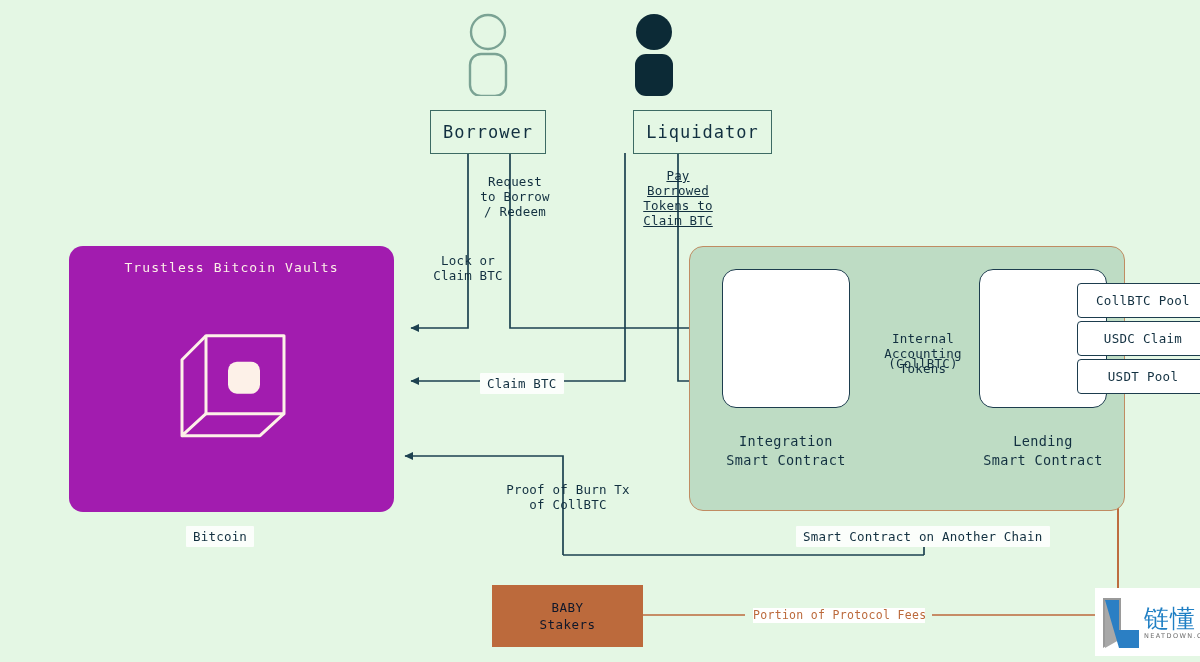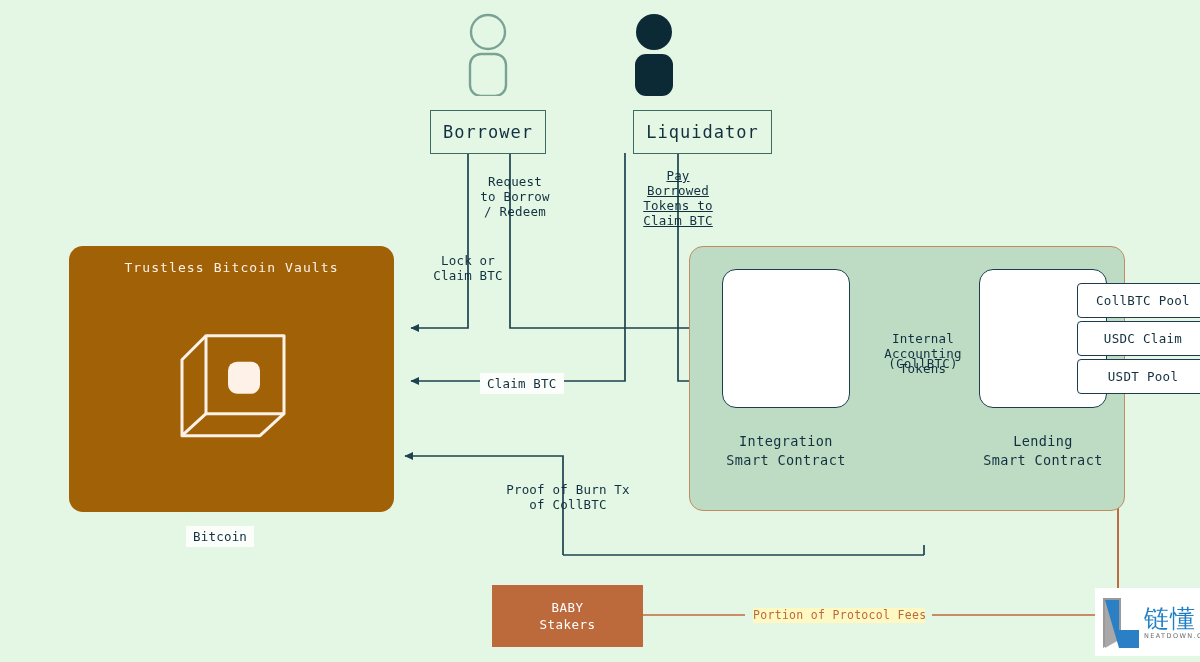--- a/index.html
+++ b/index.html
@@ -23,21 +23,21 @@
 
   
   .actorbox{
     border:1.6px solid #3d6b64;background:#e4f7e4;
     display:flex;align-items:center;justify-content:center;
     color:#123040;font-size:17px;letter-spacing:1px;
   }
 
   
   .vault{
-    background:#a16207;border-radius:14px;
+    background:#a21caf;border-radius:14px;
   }
   .vault-title{
     position:absolute;top:14px;left:0;width:100%;text-align:center;
     color:#fdf1e8;font-size:13px;letter-spacing:1.1px;
   }
 
   
   .chainpanel{
     background:#bedcc4;border:1.6px solid #c08c62;border-radius:14px;
   }
@@ -51,21 +51,21 @@
   .pool{
     background:#ffffff;border:1.5px solid #1d3d4e;border-radius:4px;
     display:flex;align-items:center;justify-content:center;
     color:#123040;font-size:12.5px;letter-spacing:.3px;
   }
 
   
   .baby{
     background:#bc6a3c;
     display:flex;align-items:center;justify-content:center;text-align:center;
-    color:#ffffff;font-size:12.5px;line-height:17px;white-space:pre;
+    color:#0f172a;font-size:12.5px;line-height:17px;white-space:pre;
     letter-spacing:.5px;
   }
   .fee-lbl{color:#bc6a3c;font-size:11.5px;letter-spacing:.3px;}
 
   
   .wm{position:absolute;left:1082px;top:588px;width:112px;height:68px;
       background:#ffffff;display:flex;align-items:center;}
   .wm-l{position:relative;width:42px;height:52px;margin-left:4px;}
   .wm-zh{color:#1f7fc4;font-size:25px;font-family:"DejaVu Sans","Liberation Sans",sans-serif;
          line-height:27px;letter-spacing:1px;}
@@ -189,26 +189,27 @@
   <div class="node pool" style="left:1064px;top:283px;width:132px;height:35px;">
     <span>CollBTC Pool</span>
   </div>
   <div class="node pool" style="left:1064px;top:321px;width:132px;height:35px;">
     <span>USDC Claim</span>
   </div>
   <div class="node pool" style="left:1064px;top:359px;width:132px;height:35px;">
     <span>USDT Pool</span>
   </div>
 
+  <div class="lbl chip" style="left:783px;top:526px;">Smart Contract on Another Chain</div>
 
   <div class="node baby" style="left:479px;top:585px;width:151px;height:62px;">
     <span>BABY
 Stakers</span>
   </div>
-  <div class="lbl fee-lbl" style="left:740px;top:608px;width:172px;background:#fef9c3;">Portion of Protocol Fees</div>
+  <div class="lbl fee-lbl" style="left:740px;top:608px;width:172px;background:#ffffff;">Portion of Protocol Fees</div>
 
   <div class="wm">
     <div class="wm-l">
       <svg width="42" height="52" viewBox="0 0 42 52">
         <polygon points="4,2 22,2 22,40 4,52" fill="#9a9a9a"></polygon>
         <polygon points="4,2 22,2 22,40 22,52 40,52 40,34 22,34 22,2" fill="#2b7fc4"></polygon>
         <polygon points="22,2 22,40 4,52 4,2" fill="#b0b0b0" opacity="0"></polygon>
         <polygon points="6,4 20,4 20,44 6,52" fill="#a8a8a8"></polygon>
         <polygon points="6,4 20,4 20,34 40,34 40,52 20,52" fill="#2b7fc4"></polygon>
       </svg>

